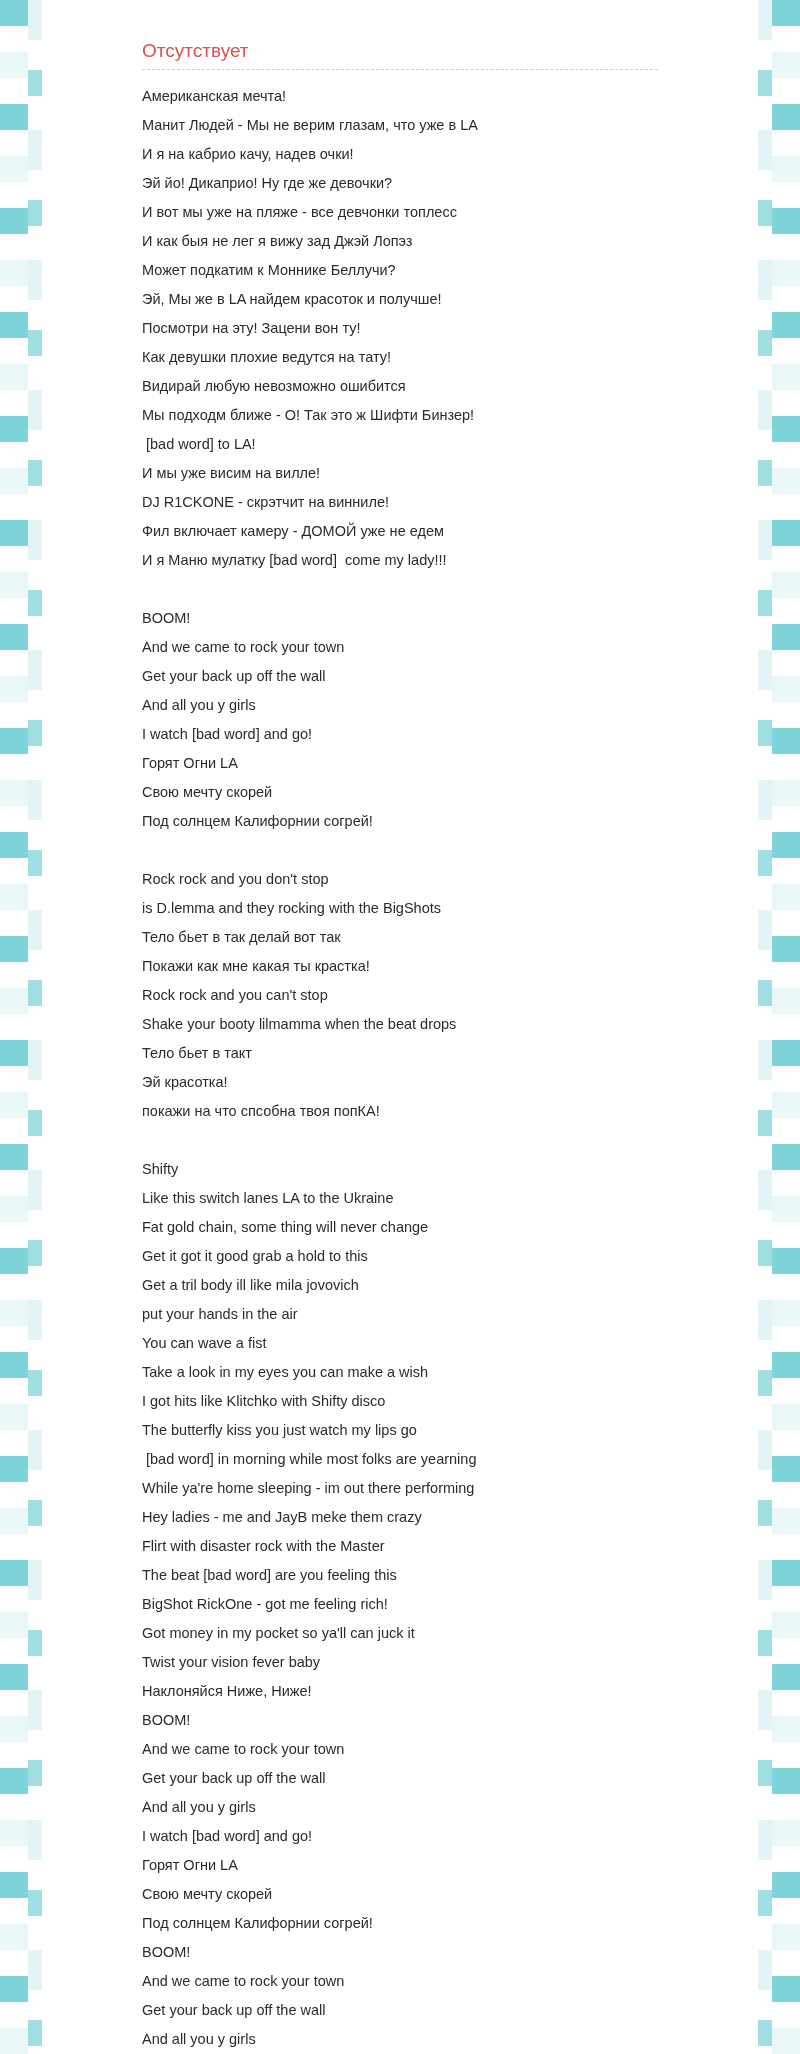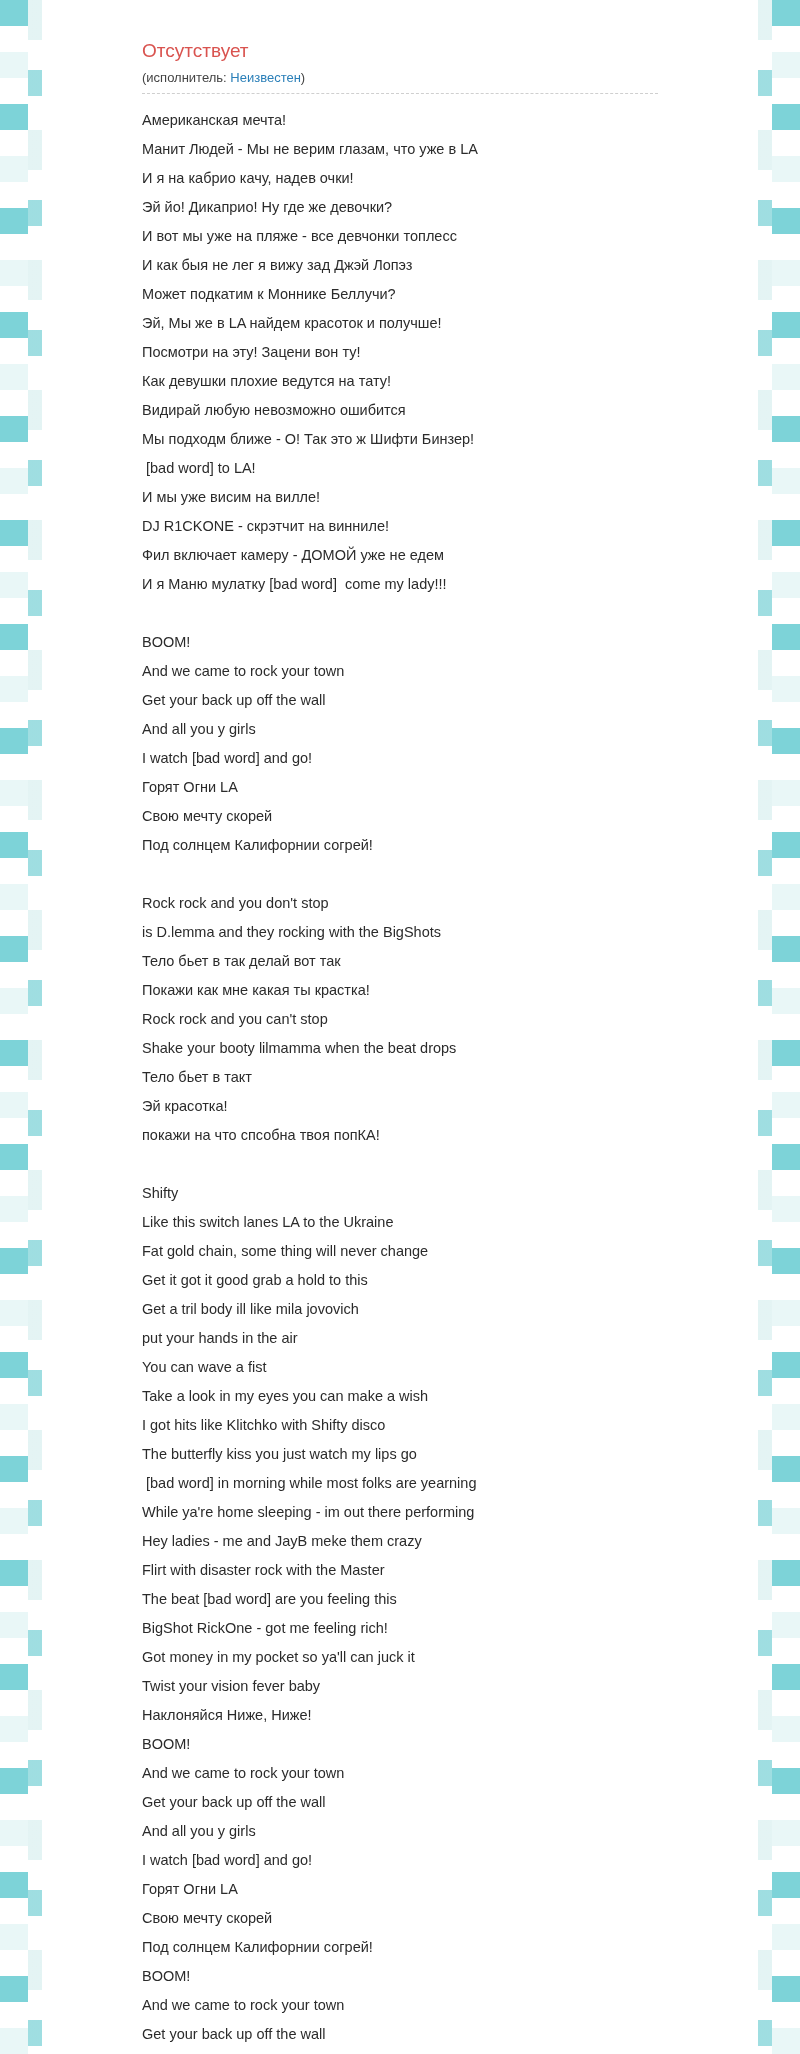--- a/index.html
+++ b/index.html
@@ -133,21 +133,20 @@
   <div class="stripes left"></div>
   <div class="stripes2 left"></div>
   <div class="stripes right"></div>
   <div class="stripes2 right"></div>
 </div>
 
 <div class="content-card">
 
   <h1 class="song-title">Отсутствует</h1>
 
-  <div class="performer-line"><span>(исполнитель: </span><a class="performer-link" href="#">Неизвестен</a><span>)</span></div>
 
   <hr class="divider">
 
   <div class="lyrics">Американская мечта!
 Манит Людей - Мы не верим глазам, что уже в LA
 И я на кабрио качу, надев очки!
 Эй йо! Дикаприо! Ну где же девочки?
 И вот мы уже на пляже - все девчонки топлесс
 И как быя не лег я вижу зад Джэй Лопэз
 Может подкатим к Моннике Беллучи?

